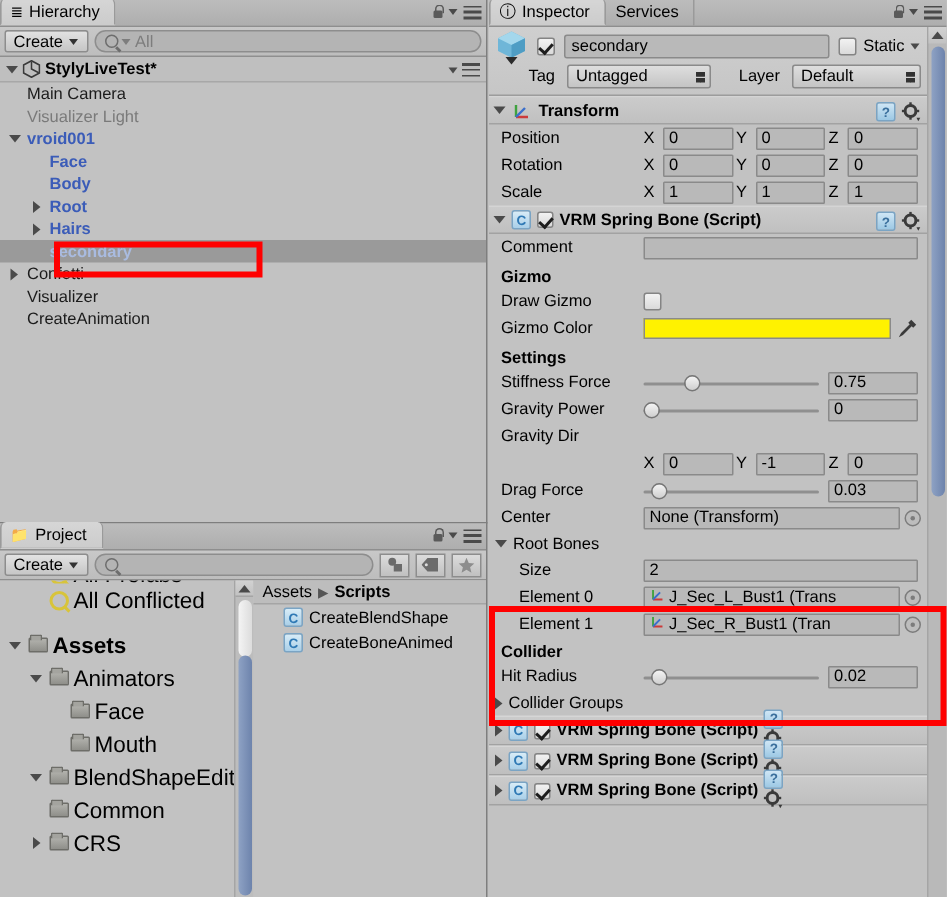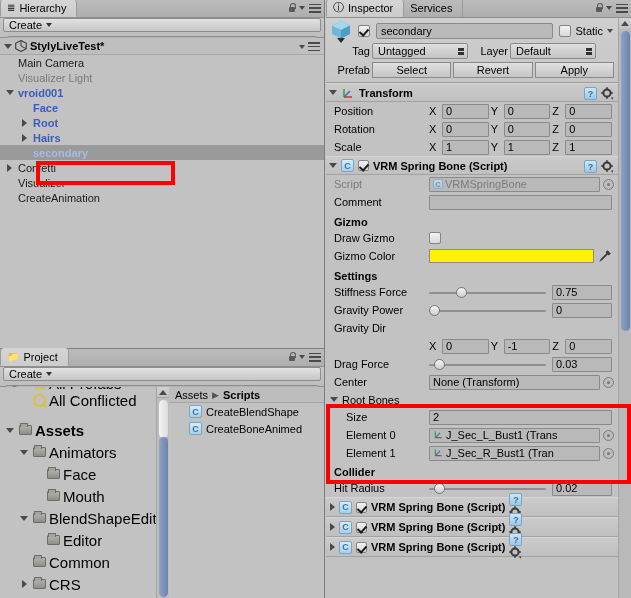--- a/index.html
+++ b/index.html
@@ -36,21 +36,21 @@
   .lock-icon { width:8px;height:10px; position:relative; }
   .lock-icon:before{content:"";position:absolute;left:1px;top:4px;width:6px;height:5px;background:#5a5a5a;border-radius:1px;}
   .lock-icon:after{content:"";position:absolute;left:2px;top:0px;width:4px;height:5px;border:1.5px solid #5a5a5a;border-bottom:none;border-radius:3px 3px 0 0;}
   .burger { width:12px;height:9px; display:flex; flex-direction:column; justify-content:space-between;}
   .burger i{display:block;height:1.5px;background:#4a4a4a;}
   .tiny-tri{width:0;height:0;border-left:3px solid transparent;border-right:3px solid transparent;border-top:4px solid #4a4a4a;margin-right:1px;}
 
   
   .toolrow {
     height: 20px; background: linear-gradient(#c8c8c8,#bdbdbd);
-    border-bottom:1px solid #8f8f8f; display:flex; padding: 0 3px; gap:4px;flex-direction:column;
+    border-bottom:1px solid #8f8f8f; display:flex; align-items:center; padding: 0 3px; gap:4px;
   }
   .btn-create {
     height:15px; padding: 0 5px; display:flex; align-items:center; gap:4px;
     background: linear-gradient(#e2e2e2,#c6c6c6); border:1px solid #8d8d8d; border-radius:2px;
     font-size:11px;
   }
   .btn-create .tiny-tri{border-top-color:#333;}
   .searchfield {
     flex:1; height:15px; background:#b4b4b4; border:1px solid #8d8d8d; border-radius:8px;
     display:flex; align-items:center; padding:0 6px; gap:2px; color:#7d7d7d; font-size:11px;
@@ -145,21 +145,21 @@
   }
   .chk.on:after{
     content:"";position:absolute;left:2px;top:1px;width:4px;height:7px;
     border:solid #1d1d1d;border-width:0 2px 2px 0;transform:rotate(42deg);
   }
   .txtfield{
     flex:1; height:16px; background:#b9b9b9; border:1px solid #8a8a8a; border-radius:2px;
     display:flex; align-items:center; padding:0 4px; font-size:11px;
   }
   .static-lbl{display:flex;align-items:center;gap:4px;font-size:11px;}
-  .gh-row2{display:flex;align-items:center;gap:2px;margin-top:3px;height:16px;}
+  .gh-row2{display:flex;align-items:center;gap:2px;margin-top:3px;height:16px;justify-content:space-between;}
   .lbl-r{ text-align:right; font-size:11px;}
   .dropdown{
     height:16px; background:linear-gradient(#dedede,#c4c4c4); border:1px solid #8a8a8a; border-radius:2px;
     display:flex;align-items:center;justify-content:space-between;padding:0 3px 0 5px;font-size:11px;
   }
   .dd-dots{display:flex;flex-direction:column;gap:1px;align-items:center;}
   .dd-dots i{width:2px;height:2px;background:#333;display:block;}
   .dd-dots .t{width:0;height:0;border-left:3px solid transparent;border-right:3px solid transparent;border-bottom:3px solid #333;}
   .dd-dots .b{width:0;height:0;border-left:3px solid transparent;border-right:3px solid transparent;border-top:3px solid #333;}
   .btn3{
@@ -293,20 +293,24 @@
         <span class="fold" style="margin-left: 4px;">
           <i class="tri-d"></i>
         </span>
         <span class="c-blue" style="margin-left: 3px;">vroid001</span>
       </div>
       <div class="hrow">
         <span class="fold" style="margin-left: 19px;"></span>
         <span class="c-blue" style="margin-left: 3px;">Face</span>
       </div>
       <div class="hrow">
+        <span class="fold" style="margin-left: 19px;"></span>
+        <span class="c-blue" style="margin-left: 3px;">Body</span>
+      </div>
+      <div class="hrow">
         <span class="fold" style="margin-left: 19px;">
           <i class="tri-r"></i>
         </span>
         <span class="c-blue" style="margin-left: 3px;">Root</span>
       </div>
       <div class="hrow">
         <span class="fold" style="margin-left: 19px;">
           <i class="tri-r"></i>
         </span>
         <span class="c-blue" style="margin-left: 3px;">Hairs</span>
@@ -413,25 +417,20 @@
           <span class="fold" style="margin-left: 32px;"></span>
           <span class="folder"></span>
           <span>Mouth</span>
         </div>
         <div class="trow">
           <span class="fold" style="margin-left: 18px;">
             <i class="tri-d"></i>
           </span>
           <span class="folder"></span>
           <span>BlendShapeEditHelp</span>
-        </div>
-        <div class="trow">
-          <span class="fold" style="margin-left: 32px;"></span>
-          <span class="folder"></span>
-          <span>Editor</span>
         </div>
         <div class="trow">
           <span class="fold" style="margin-left: 18px;"></span>
           <span class="folder"></span>
           <span>Common</span>
         </div>
         <div class="trow">
           <span class="fold" style="margin-left: 18px;">
             <i class="tri-r"></i>
           </span>
@@ -526,32 +525,20 @@
             </span>
         </span>
         <span class="lbl-r" style="width:38px;">Layer</span>
         <span class="dropdown" style="width:86px;">
           <span>Default</span>
           <span class="dd-dots">
               <i class="t"></i>
               <i class="b"></i>
             </span>
         </span>
-      </div>
-      <div class="gh-row2">
-        <span class="lbl-r" style="width:40px;">Prefab</span>
-        <span class="btn3">
-            <span>Select</span>
-          </span>
-        <span class="btn3">
-            <span>Revert</span>
-          </span>
-        <span class="btn3">
-            <span>Apply</span>
-          </span>
       </div>
     </div>
 
     <div class="comp-head">
       <span class="tri-d"></span>
       <span class="transform-ico">
         <svg width="14" height="14" viewBox="0 0 14 14">
           <line x1="3" y1="11" x2="3" y2="3" stroke="#3fa23f" stroke-width="1.6"></line>
           <line x1="3" y1="11" x2="11" y2="11" stroke="#cc3a3a" stroke-width="1.6"></line>
           <line x1="3" y1="11" x2="9" y2="5" stroke="#3a6fcc" stroke-width="1.6"></line>
@@ -623,28 +610,20 @@
               <rect x="5.2" y="0.2" width="1.6" height="2.2" fill="#3a3a3a"></rect>
               <rect x="5.2" y="9.6" width="1.6" height="2.2" fill="#3a3a3a"></rect>
               <rect x="0.2" y="5.2" width="2.2" height="1.6" fill="#3a3a3a"></rect>
               <rect x="9.6" y="5.2" width="2.2" height="1.6" fill="#3a3a3a"></rect>
               <polygon points="10,10.5 12.5,10.5 11.2,12.8" fill="#3a3a3a"></polygon>
             </svg>
         </span>
       </span>
     </div>
 
-    <div class="prow">
-      <span class="plabel" style="color:#7c7c7c;">Script</span>
-      <span class="objfield dis" style="color:#7c7c7c;margin-right:0;">
-        <span class="script-ico" style="width:10px;height:10px;font-size:7px;opacity:.6;">C</span>
-        <span>VRMSpringBone</span>
-      </span>
-      <span class="dot-sel"></span>
-    </div>
 
     <div class="prow">
       <span class="plabel">Comment</span>
       <span class="wide-field">
         <span></span>
       </span>
     </div>
 
     <div class="section-h" style="padding-top:5px;">Gizmo</div>
     <div class="prow">
@@ -760,20 +739,24 @@
     <div class="section-h" style="padding-top:4px;">Collider</div>
     <div class="prow">
       <span class="plabel">Hit Radius</span>
       <span class="slider">
           <i class="track"></i>
           <i class="knob" id="knob-hit" style="left: calc(5% - 0.55px);"></i>
         </span>
       <span class="sval">
           <span>0.02</span>
         </span>
+    </div>
+    <div class="foldrow">
+      <span class="tri-r"></span>
+      <span>Collider Groups</span>
     </div>
 
     <div id="extra-components">
         <div class="compact-head">
           <span class="tri-r"></span>
           <span class="script-ico">C</span>
           <span class="chk on" style="width:11px;height:11px;"></span>
           <span class="title">VRM Spring Bone (Script)</span>
           <span class="right"><span class="help-ico">?</span><span class="gear"><svg width="13" height="13" viewBox="0 0 13 13">
                 <circle cx="6" cy="6" r="3.6" fill="none" stroke="#3a3a3a" stroke-width="2"></circle>

